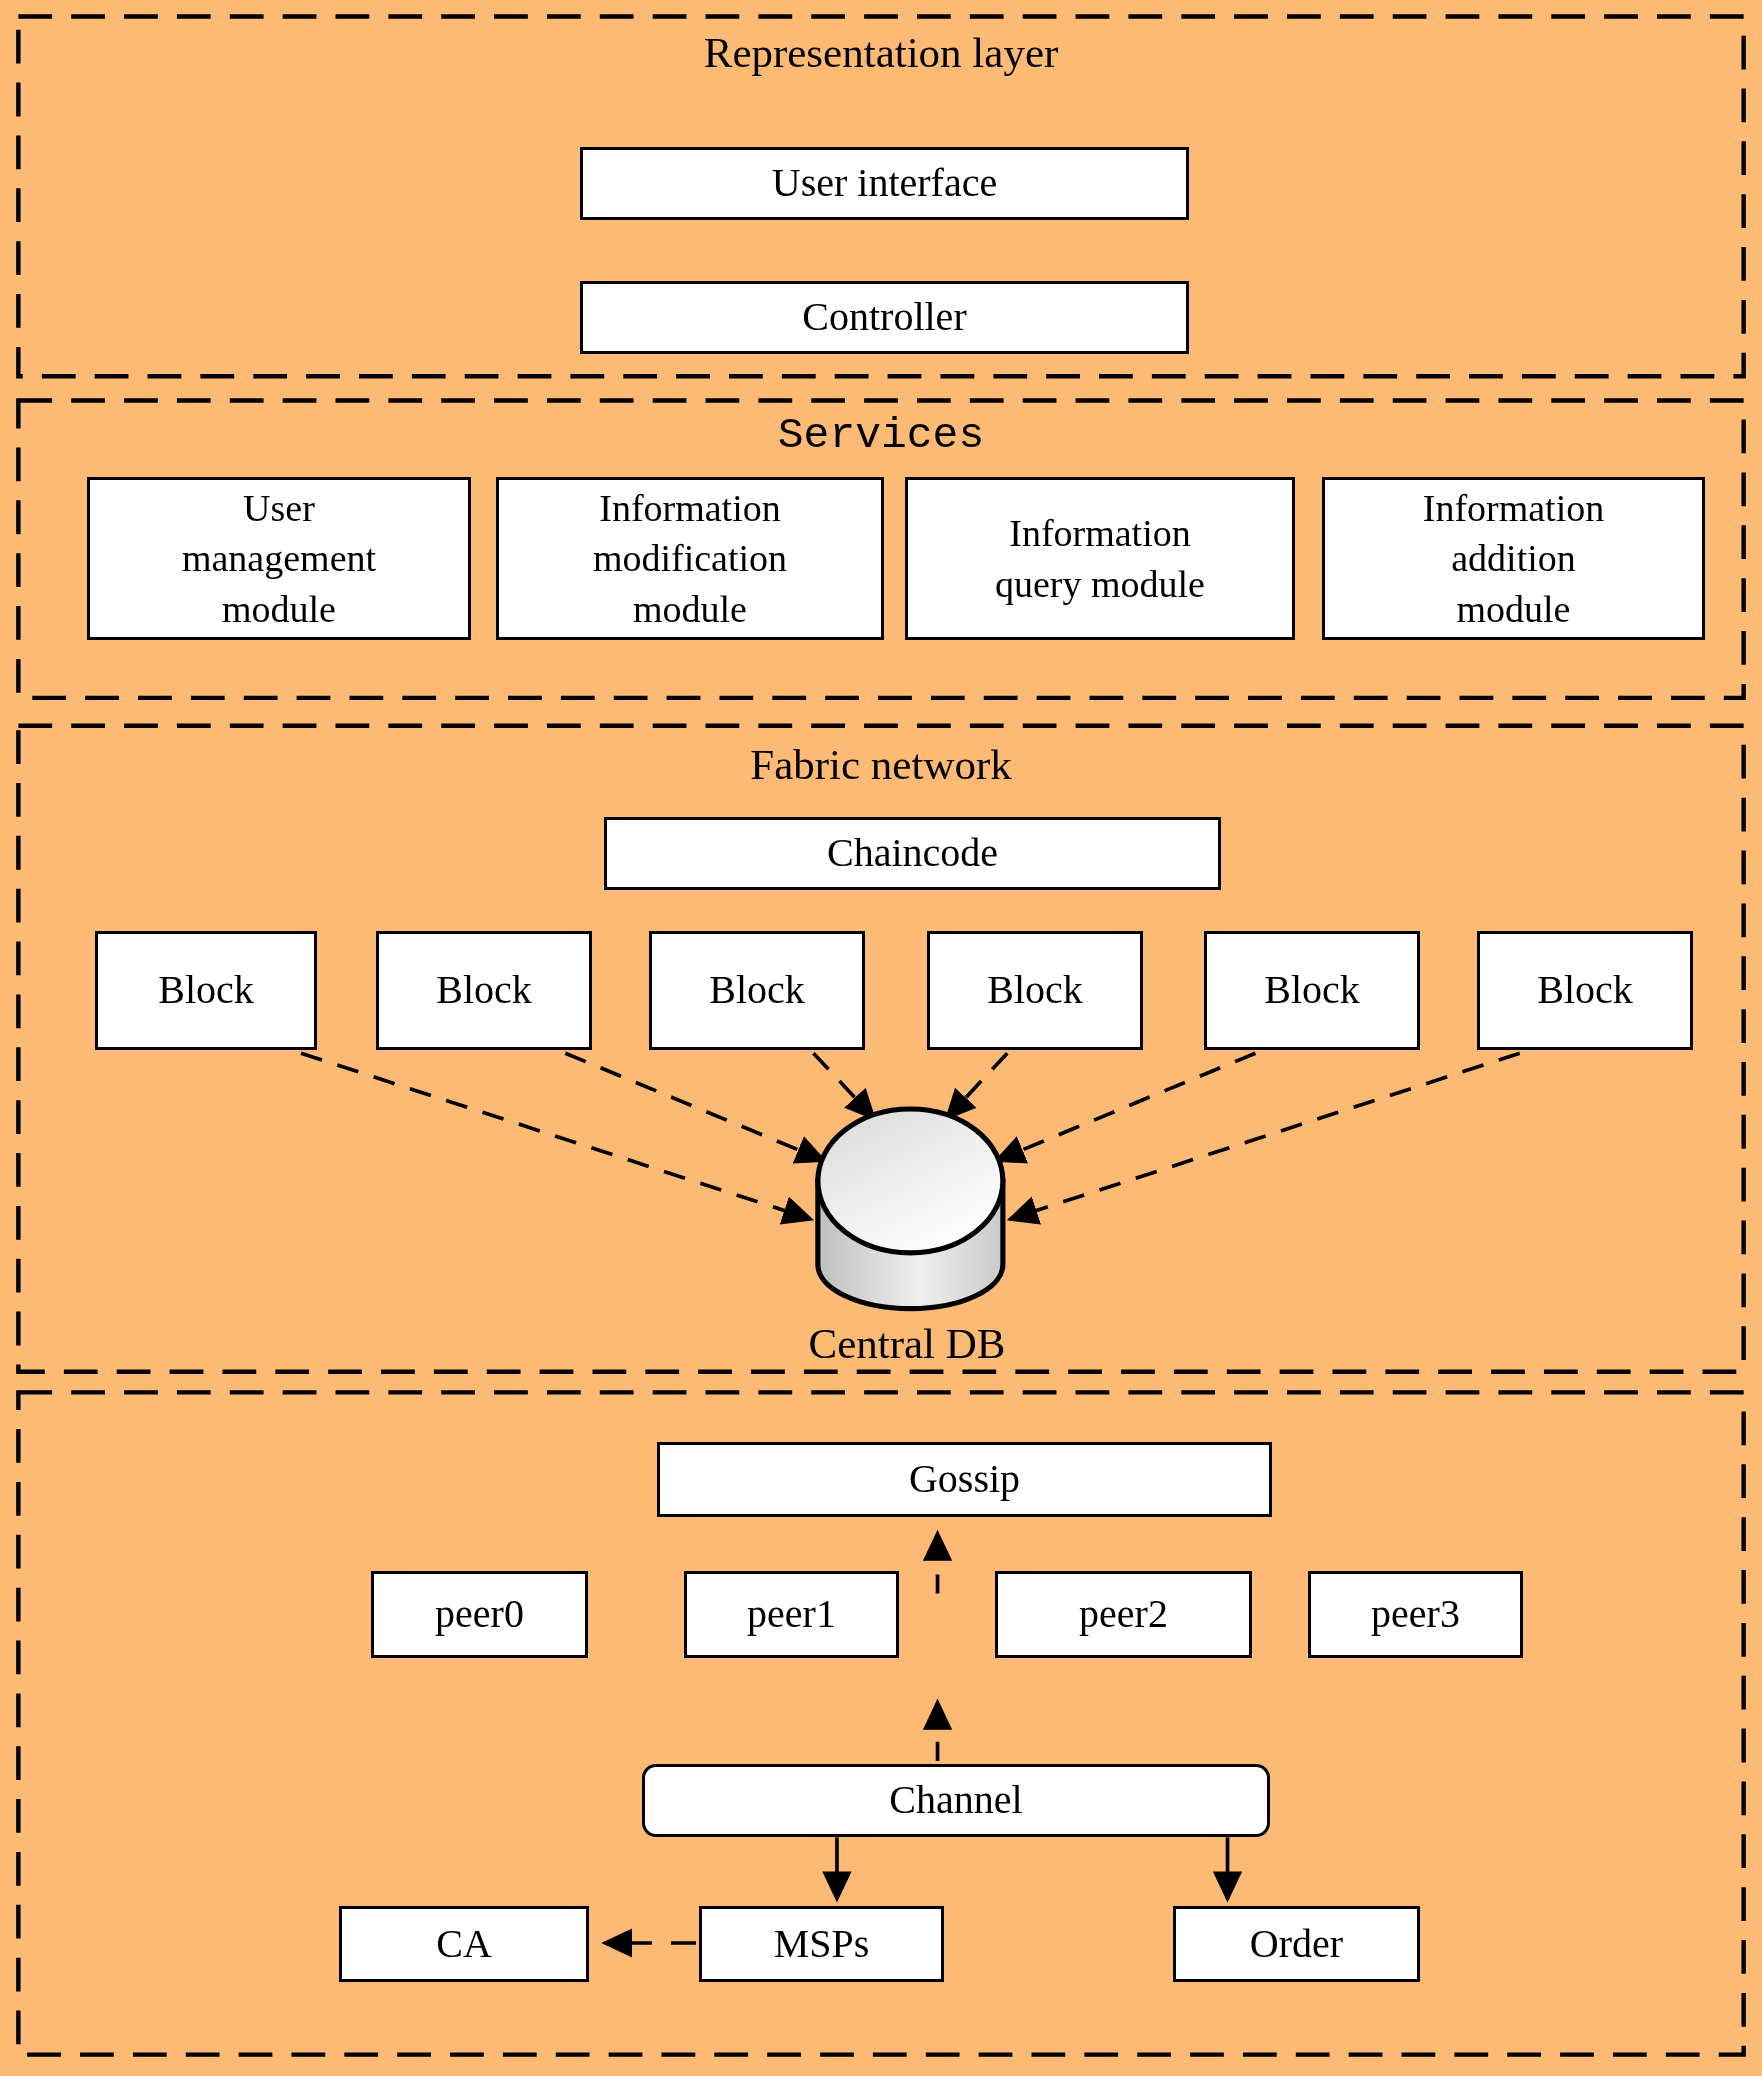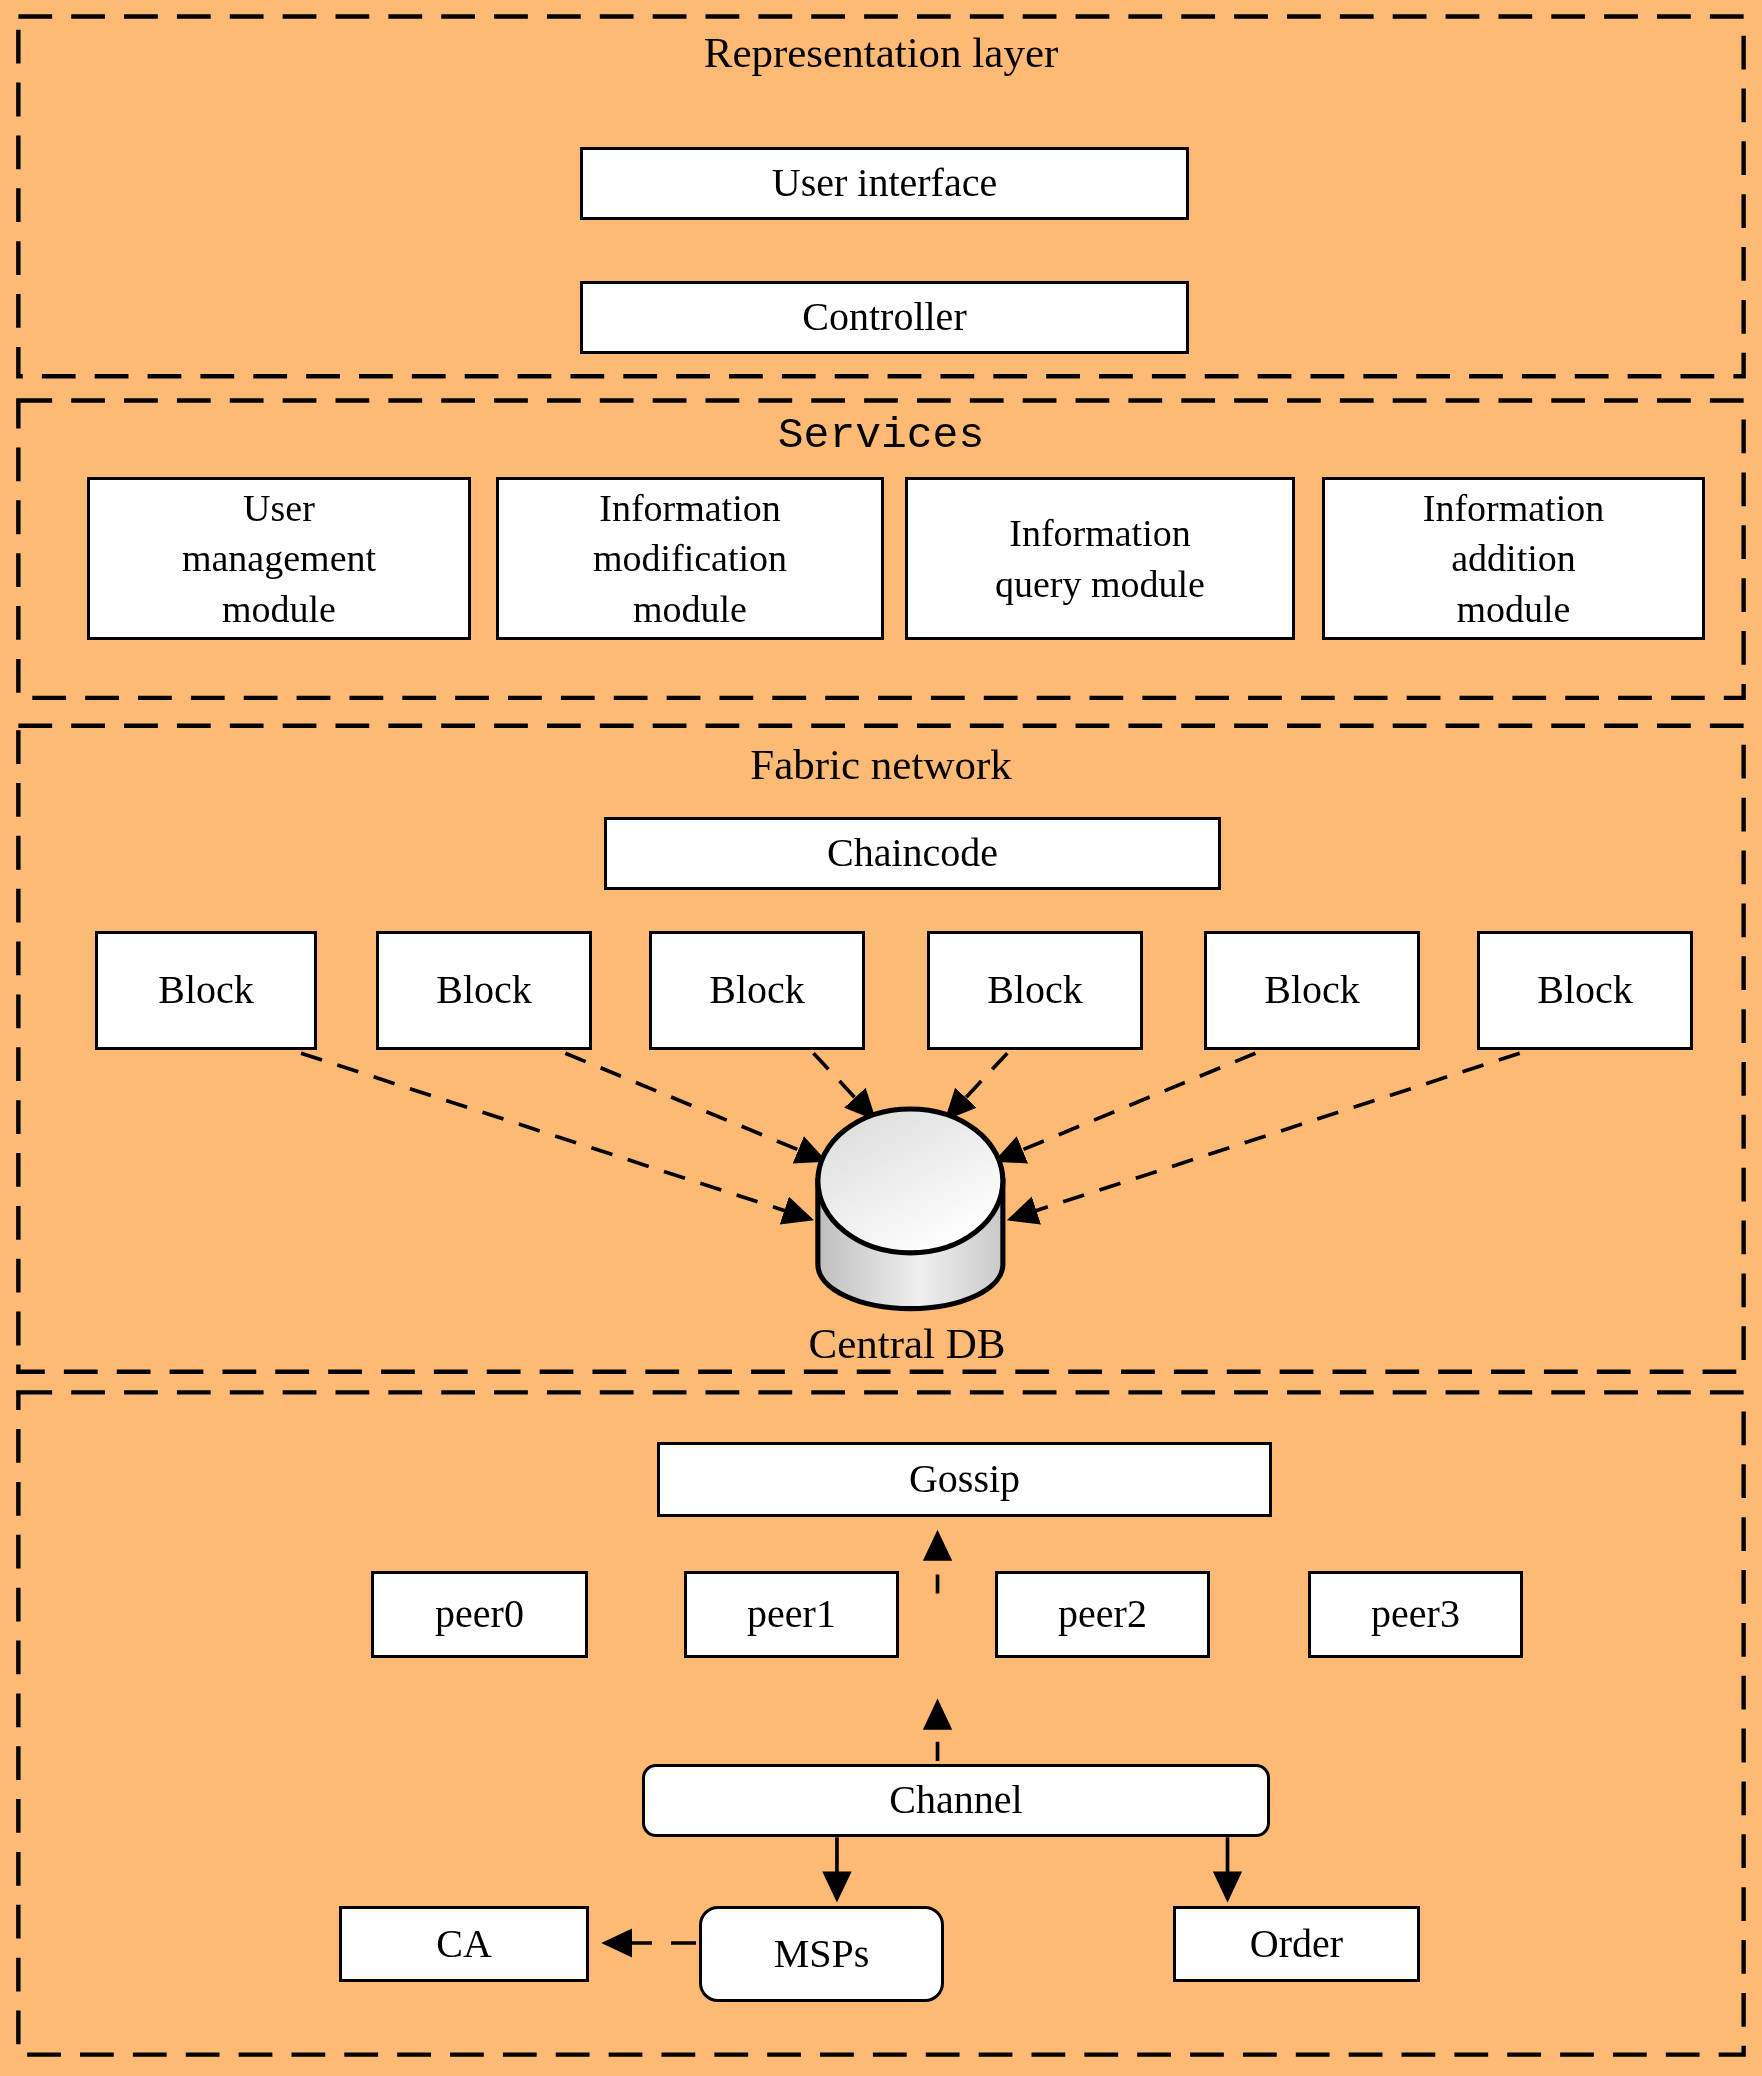--- a/index.html
+++ b/index.html
@@ -153,35 +153,35 @@
   <div class="box" style="left:657px;top:1442px;width:615px;height:75px;">
     <span class="line">Gossip</span>
   </div>
 
   <div class="box" style="left:371px;top:1571px;width:217px;height:87px;">
     <span class="line">peer0</span>
   </div>
   <div class="box" style="left:684px;top:1571px;width:215px;height:87px;">
     <span class="line">peer1</span>
   </div>
-  <div class="box" style="left:995px;top:1571px;width:215px;height:87px;">
+  <div class="box" style="left:995px;top:1571px;width:257px;height:87px;">
     <span class="line">peer2</span>
   </div>
   <div class="box" style="left:1308px;top:1571px;width:215px;height:87px;">
     <span class="line">peer3</span>
   </div>
 
   <div class="box" style="left:642px;top:1764px;width:628px;height:73px;border-radius:14px;">
     <span class="line">Channel</span>
   </div>
 
   <div class="box" style="left:339px;top:1906px;width:250px;height:76px;">
     <span class="line">CA</span>
   </div>
-  <div class="box" style="left:699px;top:1906px;width:245px;height:96px;border-radius:19px;">
+  <div class="box" style="left:699px;top:1906px;width:245px;height:76px;">
     <span class="line">MSPs</span>
   </div>
   <div class="box" style="left:1173px;top:1906px;width:247px;height:76px;">
     <span class="line">Order</span>
   </div>
 
 </div>
 
 
 </body></html>

